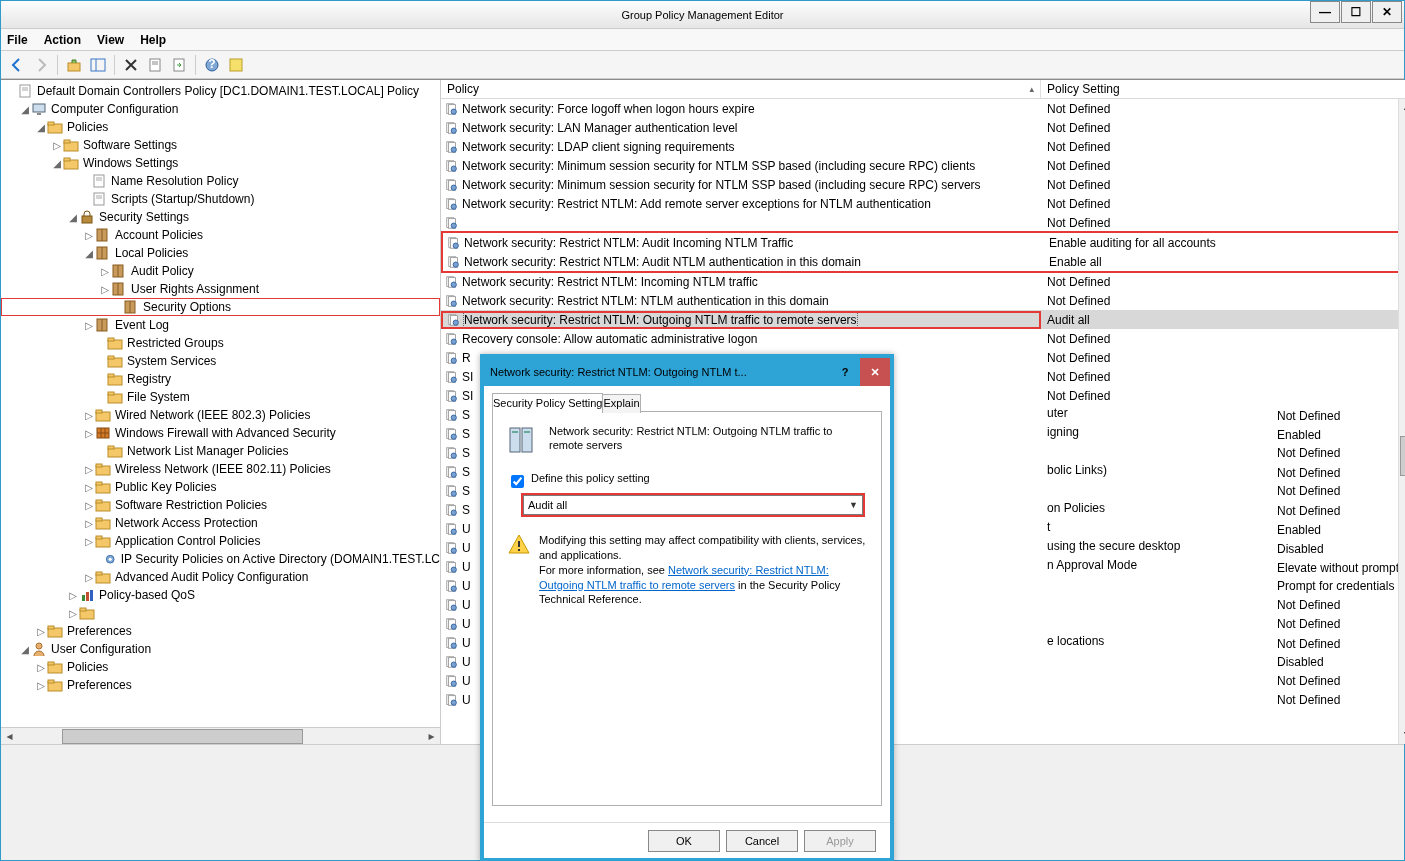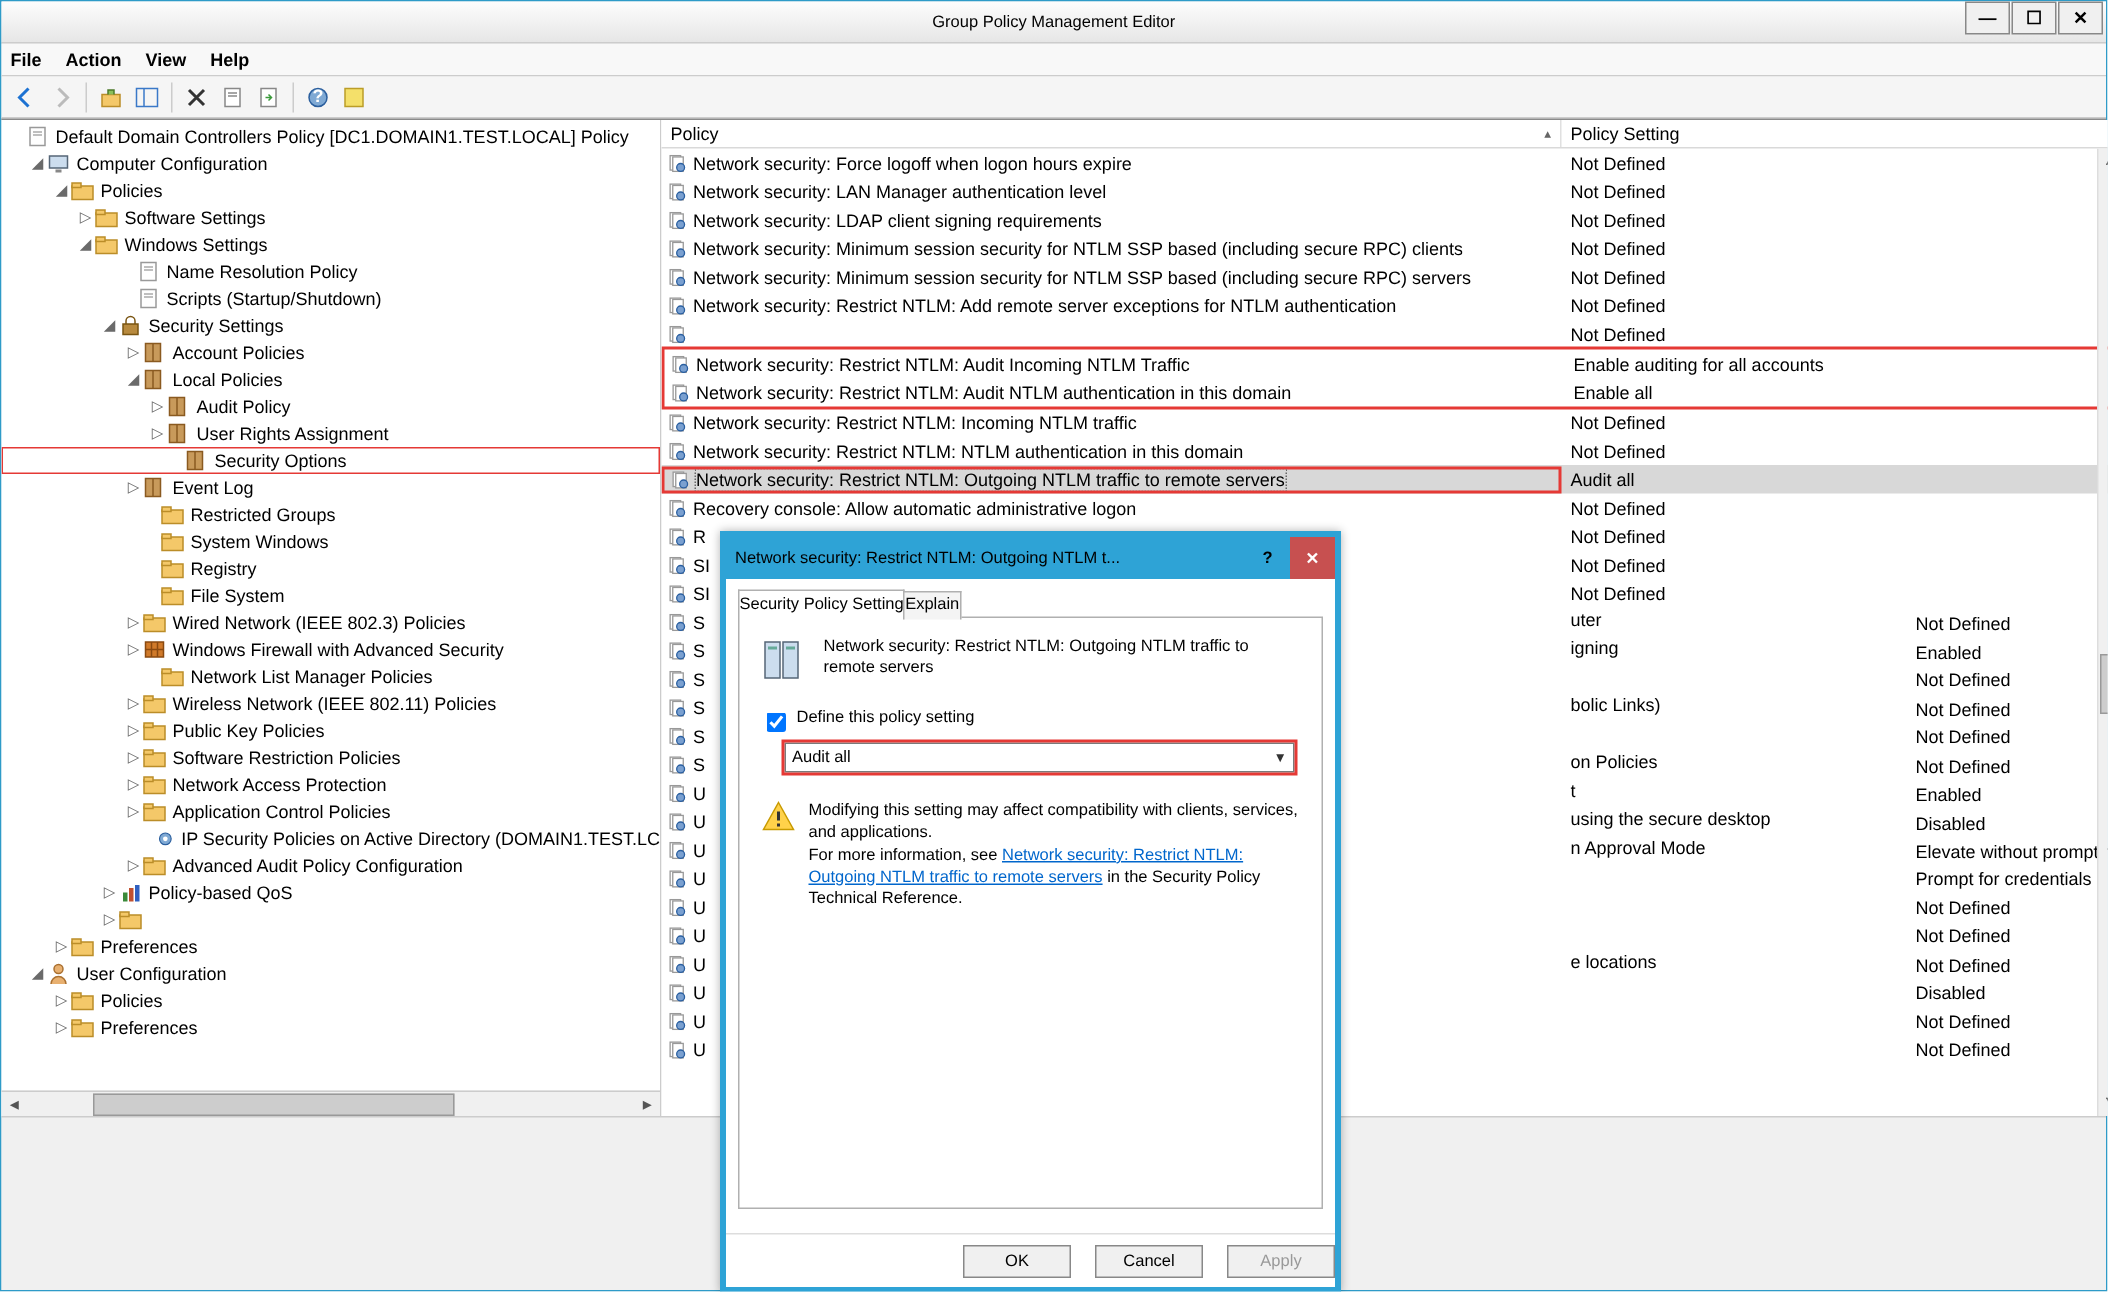--- a/index.html
+++ b/index.html
@@ -72,21 +72,21 @@
   .policy-header { display: flex; gap: 10px; }
   .srv-icon { width: 32px; height: 32px; flex: none; }
   .chk-row { display: flex; gap: 4px; margin-top: 16px; }
   .combo-wrap { margin: 4px 0 0 16px; }
   .combo { width: 340px; height: 20px; border: 1px solid #7a7a7a; outline: 2px solid #e53935; display: flex; align-items: center; justify-content: space-between; padding: 0 4px; background: #fff; }
   .combo .arrow { font-size: 9px; color: #333; }
   .warn-row { display: flex; gap: 8px; margin-top: 18px; }
   .warn-ico { width: 24px; height: 24px; flex: none; }
   .warn-txt { line-height: 1.35; }
   .warn-txt a { color: #0066cc; }
-  .dlg-buttons { height: 36px; display: flex; justify-content: flex-end; align-items: center; gap: 16px; border-top: 1px solid #ddd; }
+  .dlg-buttons { height: 36px; display: flex; justify-content: flex-end; align-items: center; gap: 6px; padding-right: 14px; border-top: 1px solid #ddd; }
   .dlg-buttons button { width: 72px; height: 22px; border: 1px solid #888; background: #f0f0f0; }
   .dlg-buttons button:disabled { color: #999; }
   .statusbar-area { height: 116px; background: #f0f0f0; border-top: 1px solid #ccc; }
 
   
   .ic-folder { fill: #f4c869; stroke: #bb8d28; }
   .ic-scroll { fill: #fefefe; stroke: #999; }
   .ic-book  { fill: #c89a5b; stroke: #8a5a20; }
   .ic-gear  { fill: #7fa9d4; stroke: #2b5f9e; }
   .ic-lock  { fill: #b88a3e; stroke: #7a5512; }
@@ -359,21 +359,21 @@
             </span>
             <span class="lbl">Restricted Groups</span>
           </div>
         <div class="tree-row" style="padding-left:94px">
             <span class="exptri"></span>
             <span class="icon">
               <svg viewBox="0 0 16 16">
                 <use href="#ifolder"></use>
               </svg>
             </span>
-            <span class="lbl">System Windows</span>
+            <span class="lbl">System Services</span>
           </div>
         <div class="tree-row" style="padding-left:94px">
             <span class="exptri"></span>
             <span class="icon">
               <svg viewBox="0 0 16 16">
                 <use href="#ifolder"></use>
               </svg>
             </span>
             <span class="lbl">Registry</span>
           </div>

